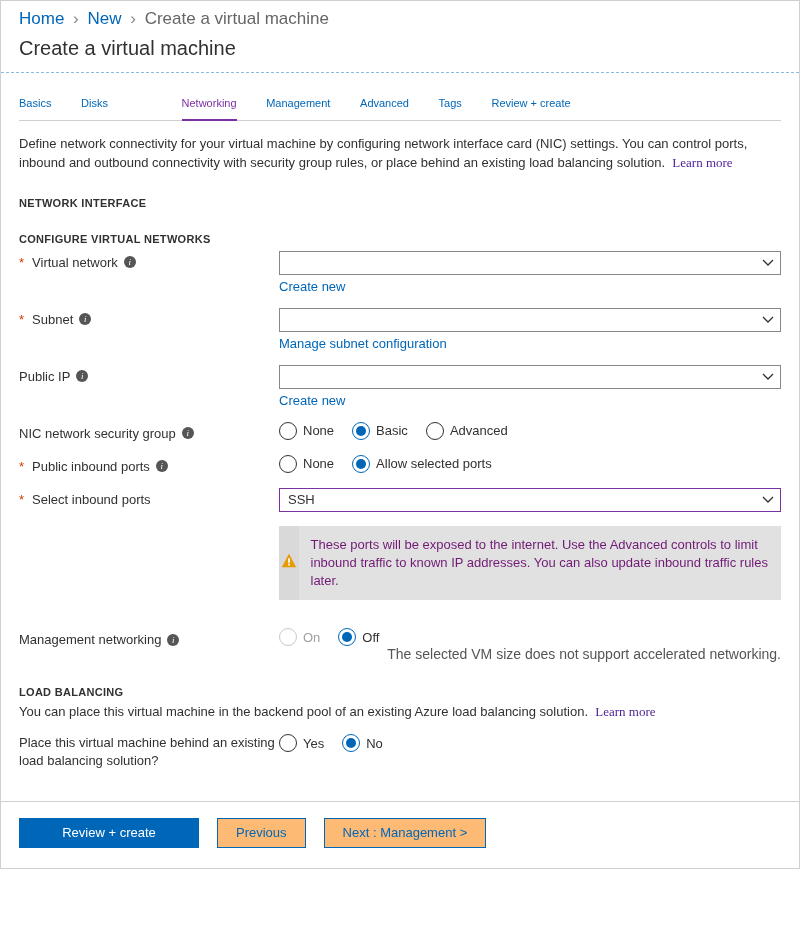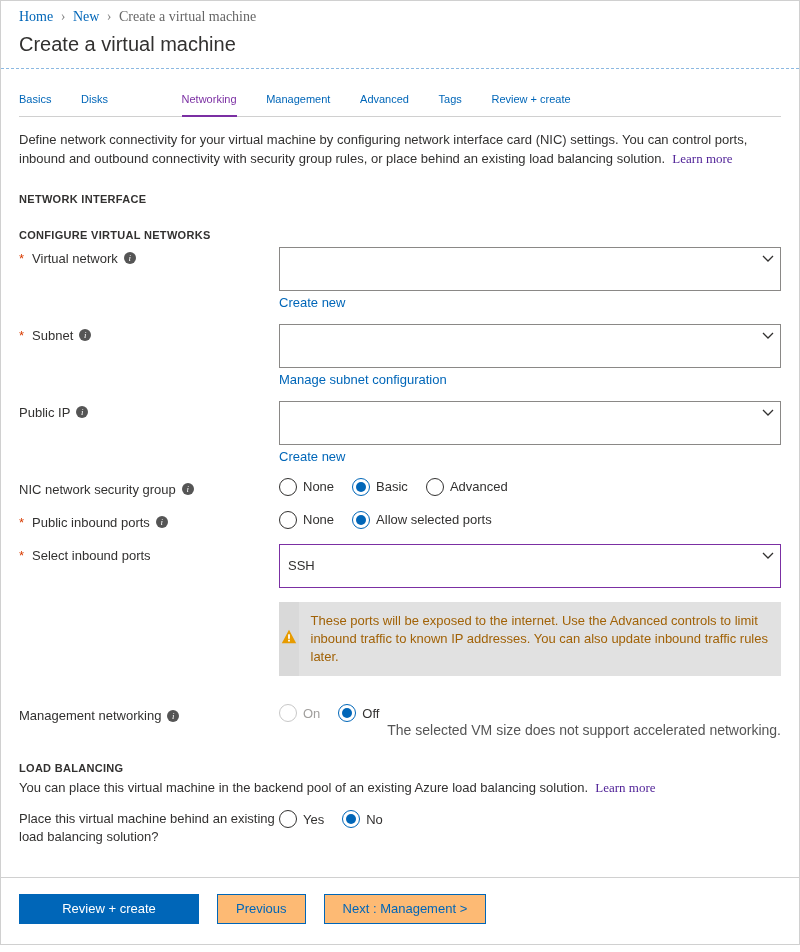--- a/index.html
+++ b/index.html
@@ -1,50 +1,50 @@
 <!DOCTYPE html>
 <html><head>
 <meta charset="utf-8">
 <style>
   * { box-sizing: border-box; margin: 0; padding: 0; }
   body { font-family: "Segoe UI", Arial, sans-serif; font-size: 13px; color: #323130; background: #fff; width: 800px; border: 1px solid #d0d0d0; }
-  .breadcrumb { padding: 8px 18px 2px 18px; font-size: 14px; color: #666; font-family: Liberation Serif, serif; }
+  .breadcrumb { padding: 8px 18px 2px 18px; font-size: 17px; color: #666; }
   .breadcrumb a { color: #0066b8; text-decoration: none; }
   .breadcrumb .sep { color: #888; padding: 0 4px; }
   .page-title { font-size: 20px; font-weight: 500; padding: 6px 18px 12px 18px; }
   .divider-dashed { border-top: 1px dashed #8cb9e2; margin: 0 0 18px 0; }
   .content { padding: 0 18px 0 18px; }
   .tabs { border-bottom: 1px solid #d0d0d0; margin-bottom: 14px; }
   .tab { display: inline-block; padding: 6px 0 10px 0; margin-right: 26px; color: #0066b8; font-size: 11px; cursor: pointer; }
   .tab.active { color: #7b2fa3; border-bottom: 2px solid #7b2fa3; margin-bottom: -1px; margin-left: 44px; }
   .desc { color: #323130; line-height: 1.45; margin-bottom: 4px; }
   .learn { color: #4c1d95; cursor: pointer; font-family: Liberation Serif, serif; }
   .section-head { font-size: 11px; font-weight: 600; letter-spacing: 0.3px; color: #323130; margin-top: 24px; margin-bottom: 6px; text-transform: uppercase; }
   .section-note { color: #323130; margin-bottom: 14px; }
   .row { display: flex; align-items: flex-start; margin-bottom: 14px; }
   .row .label-col { width: 260px; padding-top: 4px; display:flex; align-items:center; gap:4px;}
   .row .field-col { flex: 1; }
   .req { color: #d83b01; margin-right: 4px; }
   .info-icon { display: inline-flex; width: 12px; height: 12px; border-radius: 50%; background: #555; color: #fff; font-size: 9px; align-items: center; justify-content: center; font-style: italic; font-family: serif; margin-left: 2px;}
-  .select { width: 100%; height: 44px; border: 1px solid #8a8886; background: #fff; padding: 0 24px 0 8px; position: relative; display:flex; align-items:center; font-size:13px;}
+  .select { width: 100%; height: 24px; border: 1px solid #8a8886; background: #fff; padding: 0 24px 0 8px; position: relative; display:flex; align-items:center; font-size:13px;}
   .select.selected { border: 1px solid #7b2fa3; }
   .select .chev { position: absolute; right: 6px; top: 5px; }
   .chev svg { width: 12px; height: 12px; }
   .link-below { color: #0066b8; font-size: 13px; margin-top: 4px; display:inline-block; cursor:pointer;}
   .radio-row { display: flex; align-items: center; gap: 18px; flex-wrap:wrap;}
   .radio { display: inline-flex; align-items: center; gap: 6px; cursor:pointer;}
   .radio .outer { width: 18px; height: 18px; border: 1px solid #323130; border-radius: 50%; display:flex; align-items:center; justify-content:center; background:#fff;}
   .radio.checked .outer { border-color: #0066b8; }
   .radio.checked .inner { width: 10px; height: 10px; background: #0066b8; border-radius: 50%; }
   .radio.disabled .outer { border-color: #c8c8c8; }
   .radio.disabled .lbl { color: #a19f9d; }
   .warning-box { display:flex; background:#e1e1e1; padding:0; margin-top:14px; }
   .warning-box .icon-cell { width:40px; background:#d9d9d9; display:flex; align-items:center; justify-content:center;}
   .warning-box .icon-cell svg { width:18px; height:18px;}
-  .warning-box .msg { padding:10px 12px; color:#a16207; line-height:1.4;}
+  .warning-box .msg { padding:10px 12px; color:#701a75; line-height:1.4;}
   .hint-right { text-align:right; color:#555; font-size:14px;}
   .footer-divider { border-top:1px solid #d0d0d0; margin-top:30px;}
   .footer { padding:16px 18px 20px 18px; display:flex; gap:18px;}
   .btn { height:30px; padding:0 18px; font-size:13px; border:1px solid #0066b8; background:#fdba74; color:#0066b8; cursor:pointer; display:inline-flex; align-items:center; justify-content:center;}
   .btn.primary { background:#0066b8; color:#fff; border-color:#0066b8; min-width:180px;}
 </style>
 </head>
 <body>
 
 <div class="breadcrumb">

